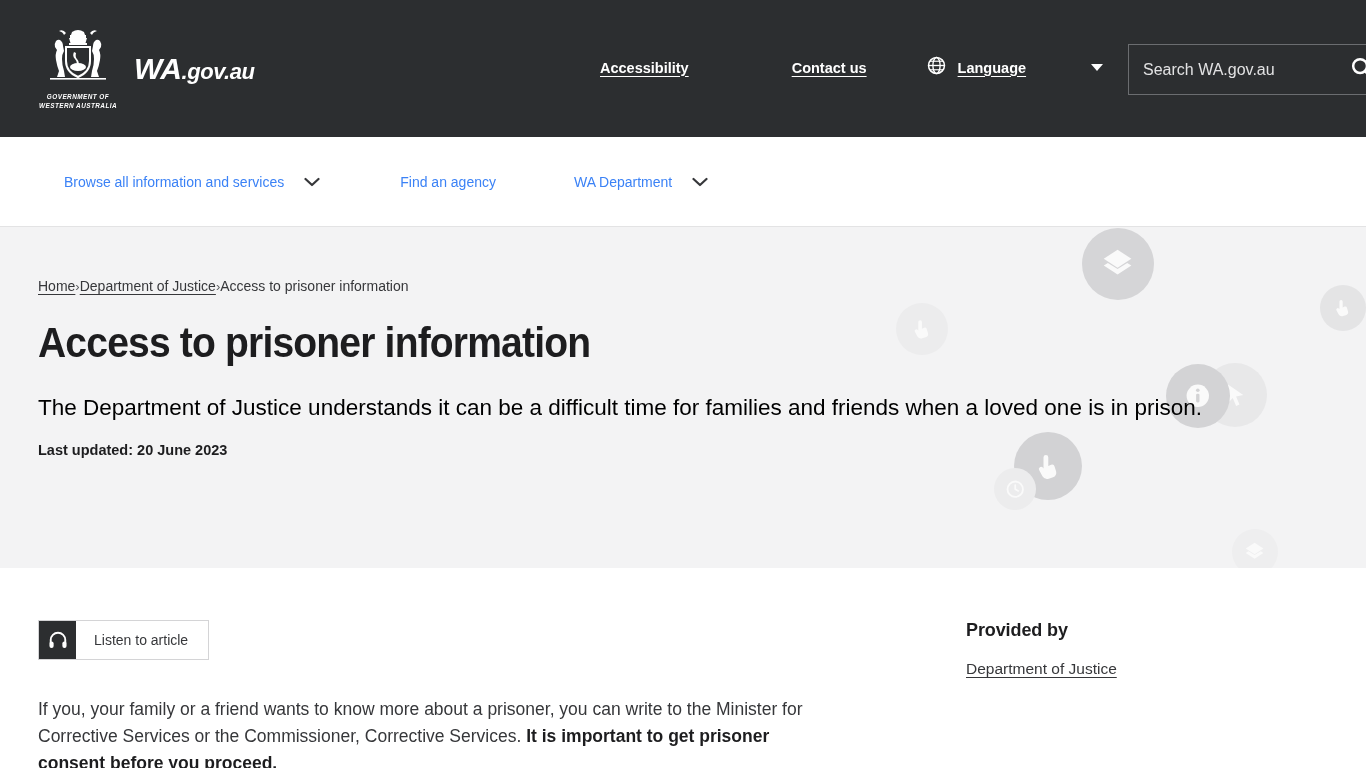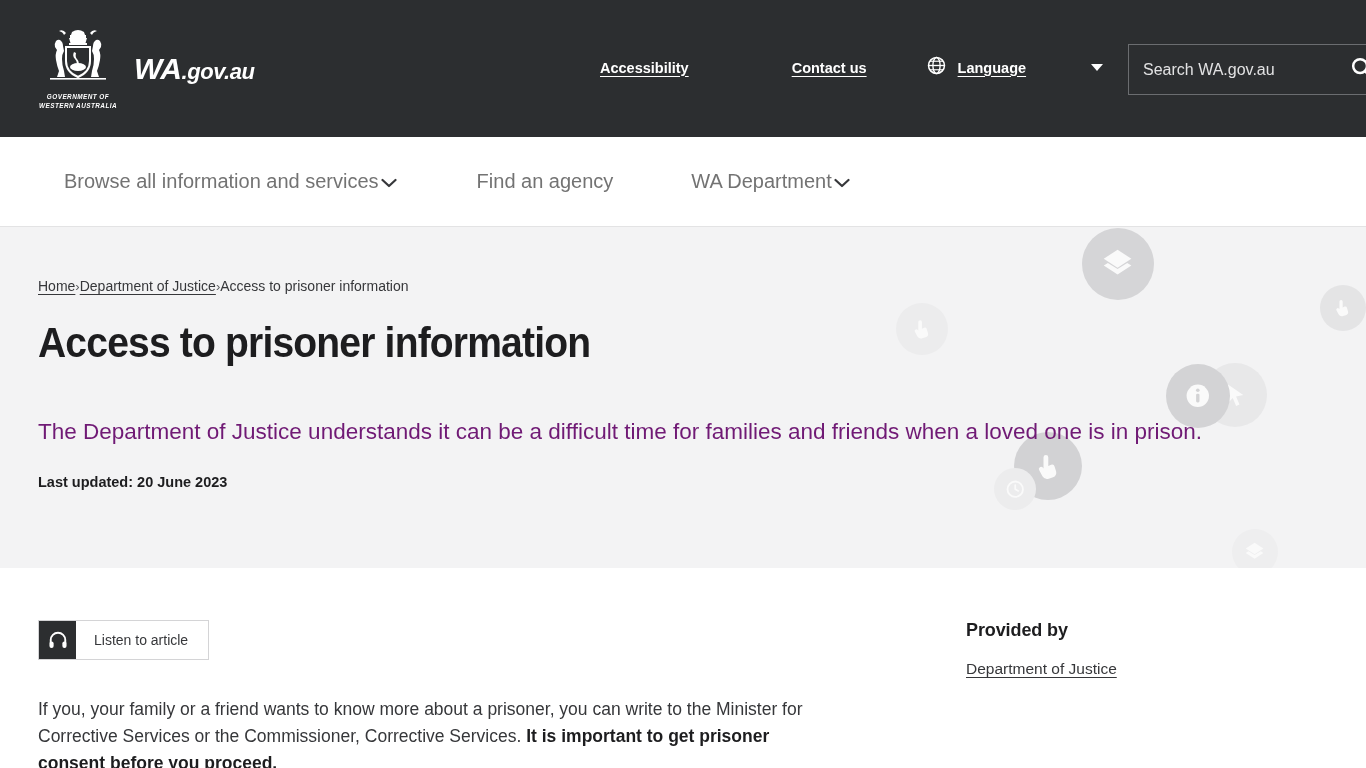--- a/index.html
+++ b/index.html
@@ -108,23 +108,23 @@
     height: 90px;
     background: #ffffff;
     border-bottom: 1px solid #e3e3e4;
     display: flex;
     align-items: center;
     padding-left: 64px;
   }
   .nav-item {
     display: flex;
     align-items: center;
-    gap: 2px;
-    color: #737373;
-    font-size: 20px;
+    gap: 20px;
+    color: #3b82f6;
+    font-size: 14px;
     cursor: pointer;
     white-space: nowrap;
   }
   .nav-item.browse { margin-right: 80px; }
   .nav-item.agency { margin-right: 78px; }
   .chev { display: block; }
 
   
   .hero {
     position: relative;
@@ -149,30 +149,30 @@
     font-size: 42px;
     font-weight: 700;
     color: #1d1d1f;
     letter-spacing: -0.9px;
     line-height: 46px;
     transform: scaleX(0.93);
     transform-origin: left center;
   }
 
   .lead {
-    margin-top: 46px;
+    margin-top: 22px;
     font-size: 22.5px;
     line-height: 39px;
-    color: #701a75;
+    color: #000000;
     max-width: 1255px;
     font-weight: 300;
   }
 
   .last-updated {
-    margin-top: 23px;
+    margin-top: 15px;
     font-size: 14.5px;
     font-weight: 700;
     color: #1d1d1f;
   }
 
   
   .deco { position: absolute; border-radius: 50%; z-index: 1; display: flex; align-items: center; justify-content: center; }
 
   
   .content {

